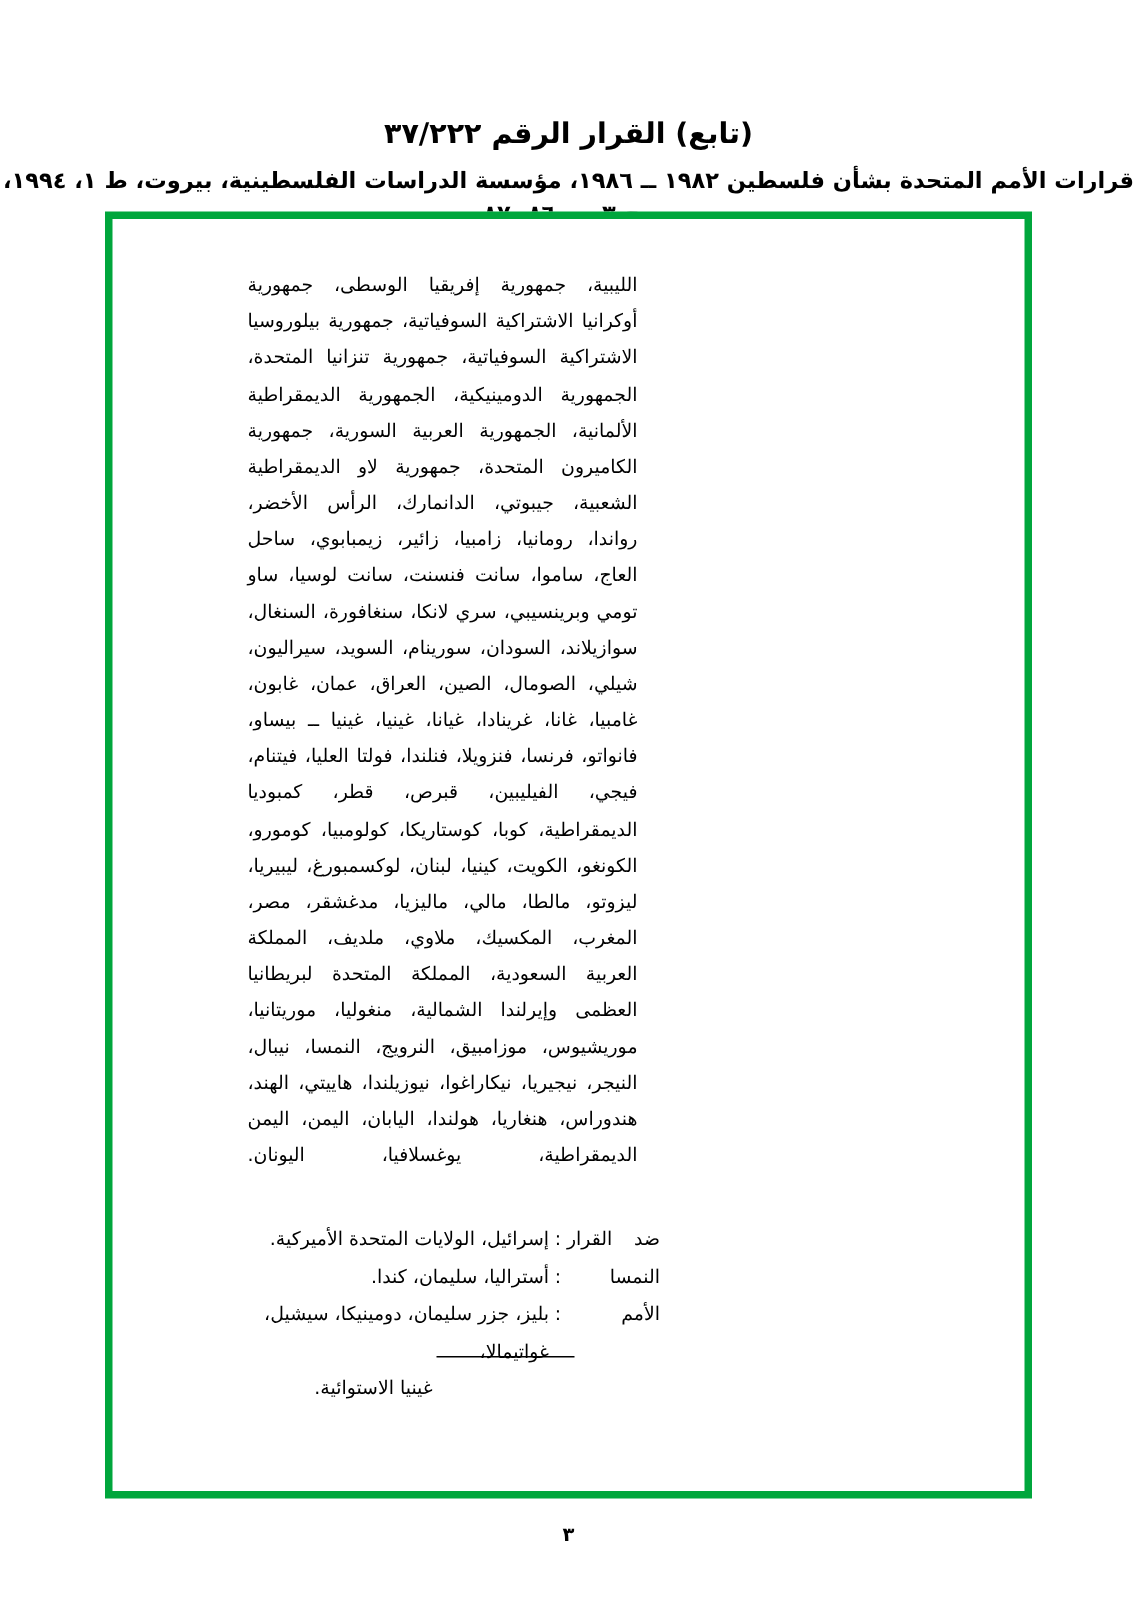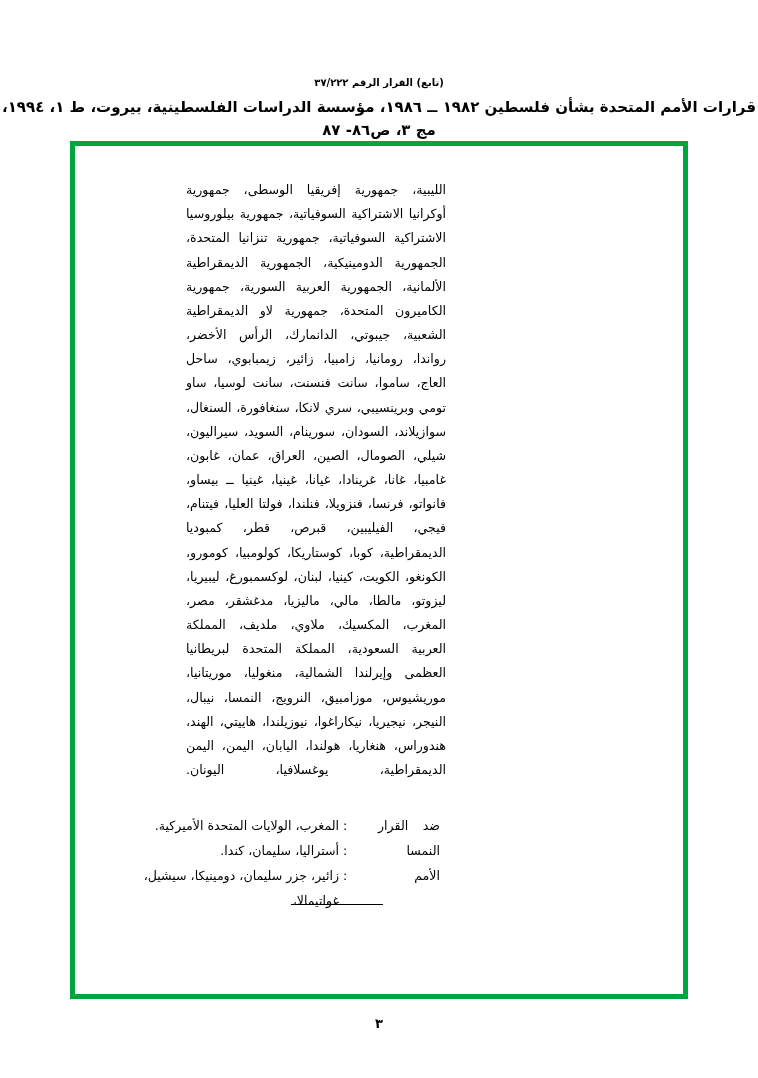--- a/index.html
+++ b/index.html
@@ -22,21 +22,21 @@
     box-sizing: border-box;
   }
   .header-block {
     position: absolute;
     top: 76px;
     left: 0;
     width: 758px;
     text-align: center;
   }
   .doc-title {
-    font-size: 10px;
+    font-size: 19px;
     font-weight: bold;
     letter-spacing: 0px;
     line-height: 1.4;
     direction: rtl;
   }
   .doc-subtitle {
     font-size: 15px;
     font-weight: bold;
     margin-top: 6px;
     line-height: 1.5;
@@ -48,21 +48,21 @@
     left: 70px;
     width: 618px;
     height: 858px;
     border: 5px solid #00a63c;
     box-sizing: border-box;
     background: #ffffff;
   }
   .body-col {
     position: absolute;
     top: 32px;
-    right: 237px;
+    right: 258px;
     width: 260px;
     direction: rtl;
     text-align: justify;
     text-align-last: justify;
     font-size: 12.6px;
     line-height: 1.92;
   }
   .votes {
     position: absolute;
     top: 668px;
@@ -77,21 +77,20 @@
     flex-direction: row;
     align-items: flex-start;
     margin-bottom: 1px;
   }
   .vote-label {
     width: 62px;
     flex: 0 0 62px;
     text-align: justify;
     text-align-last: justify;
     white-space: nowrap;
-    margin-left: 27px;
   }
   .vote-colon {
     flex: 0 0 12px;
     text-align: center;
   }
   .vote-value {
     flex: 1 1 auto;
     text-align: right;
   }
   .vote-value .cont {
@@ -128,34 +127,35 @@
 
   <div class="green-frame" style="border-color: rgb(0, 166, 60);">
 
     <div class="body-col">الليبية، جمهورية إفريقيا الوسطى، جمهورية أوكرانيا الاشتراكية السوفياتية، جمهورية بيلوروسيا الاشتراكية السوفياتية، جمهورية تنزانيا المتحدة، الجمهورية الدومينيكية، الجمهورية الديمقراطية الألمانية، الجمهورية العربية السورية، جمهورية الكاميرون المتحدة، جمهورية لاو الديمقراطية الشعبية، جيبوتي، الدانمارك، الرأس الأخضر، رواندا، رومانيا، زامبيا، زائير، زيمبابوي، ساحل العاج، ساموا، سانت فنسنت، سانت لوسيا، ساو تومي وبرينسيبي، سري لانكا، سنغافورة، السنغال، سوازيلاند، السودان، سورينام، السويد، سيراليون، شيلي، الصومال، الصين، العراق، عمان، غابون، غامبيا، غانا، غرينادا، غيانا، غينيا، غينيا ــ بيساو، فانواتو، فرنسا، فنزويلا، فنلندا، فولتا العليا، فيتنام، فيجي، الفيليبين، قبرص، قطر، كمبوديا الديمقراطية، كوبا، كوستاريكا، كولومبيا، كومورو، الكونغو، الكويت، كينيا، لبنان، لوكسمبورغ، ليبيريا، ليزوتو، مالطا، مالي، ماليزيا، مدغشقر، مصر، المغرب، المكسيك، ملاوي، ملديف، المملكة العربية السعودية، المملكة المتحدة لبريطانيا العظمى وإيرلندا الشمالية، منغوليا، موريتانيا، موريشيوس، موزامبيق، النرويج، النمسا، نيبال، النيجر، نيجيريا، نيكاراغوا، نيوزيلندا، هاييتي، الهند، هندوراس، هنغاريا، هولندا، اليابان، اليمن، اليمن الديمقراطية، يوغسلافيا، اليونان.</div>
 
     <div class="votes">
 
       <div class="vote-row">
         <span class="vote-label">ضد القرار</span>
         <span class="vote-colon">:</span>
-        <span class="vote-value">المغرب، الولايات المتحدة الأميركية.</span>
+        <span class="vote-value">إسرائيل، الولايات المتحدة الأميركية.</span>
       </div>
 
       <div class="vote-row">
         <span class="vote-label">النمسا</span>
         <span class="vote-colon">:</span>
         <span class="vote-value">أستراليا، سليمان، كندا.</span>
       </div>
 
       <div class="vote-row">
         <span class="vote-label">الأمم</span>
         <span class="vote-colon">:</span>
         <span class="vote-value">
-          <span>زائير، جزر سليمان، دومينيكا، سيشيل، غواتيمالا،</span>
+          <span>بليز، جزر سليمان، دومينيكا، سيشيل، غواتيمالا،</span>
+          <span class="cont">غينيا الاستوائية.</span>
         </span>
       </div>
 
     </div>
 
     <div class="rule"></div>
 
   </div>
 
   <div class="page-number">٣</div>

